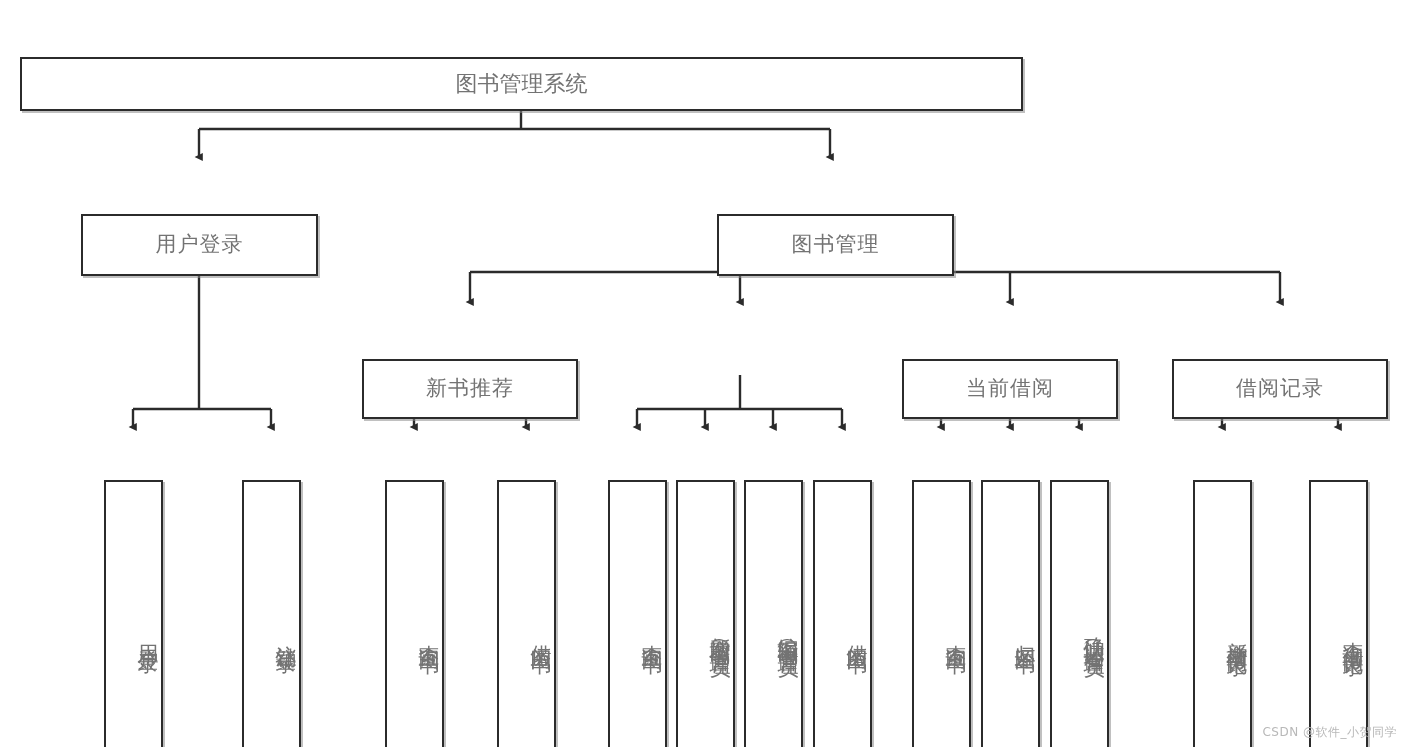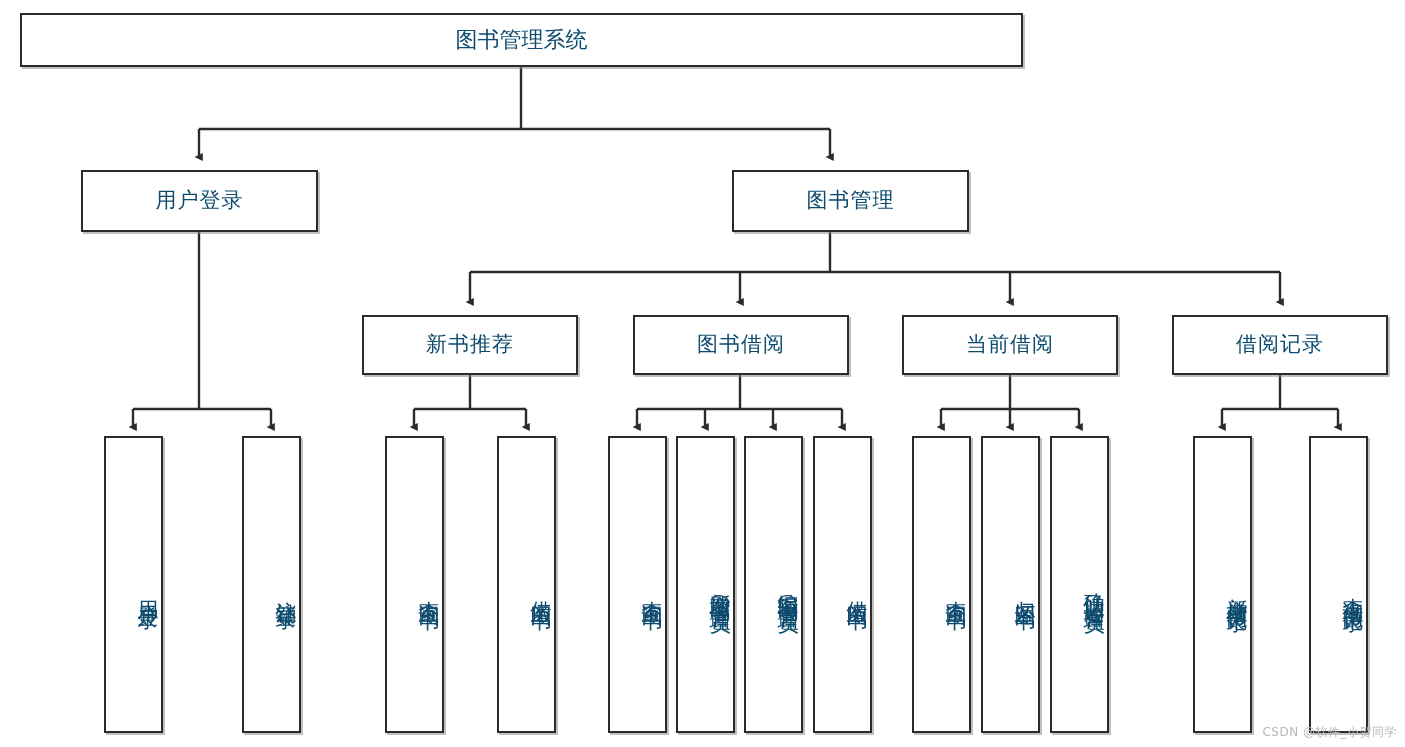--- a/index.html
+++ b/index.html
@@ -27,22 +27,23 @@
     pointer-events: none;
   }
   .node {
     position: absolute;
     box-sizing: border-box;
     border: 2.5px solid #2b2b2b;
     background: #ffffff;
     display: flex;
     align-items: center;
     justify-content: center;
-    color: #0c4a6e;
+    color: #737373;
     box-shadow: 2px 2px 0 rgba(140,140,140,0.55);
+    margin-top: 44px;
   }
   .node.horiz {
     font-size: 21px;
     letter-spacing: 1px;
     line-height: 1.2;
   }
   .node.root {
     font-size: 22px;
   }
   .node.vert {
@@ -123,24 +124,23 @@
       <path d="M1280,375 L1280,409"></path>
       <path d="M1222,409 L1338,409"></path>
       <path d="M1222,409 L1222,427" marker-end="url(#arrow)"></path>
       <path d="M1338,409 L1338,427" marker-end="url(#arrow)"></path>
     </g>
   </svg>
 
   <div class="node root" style="left:20px; top:13px; width:1003px; height:54px;">图书管理系统</div>
 
   <div class="node horiz" style="left:81px; top:170px; width:237px; height:62px;">用户登录</div>
-  <div class="node horiz" style="left:732px; top:170px; width:237px; height:62px;">图书管理</div>
+  <div class="node horiz" style="left:717px; top:170px; width:237px; height:62px;">图书管理</div>
 
   <div class="node horiz" style="left:362px; top:315px; width:216px; height:60px;font-family:Liberation Serif, serif;">新书推荐</div>
-  <div class="node horiz" style="left:633px; top:315px; width:216px; height:60px;">图书借阅</div>
   <div class="node horiz" style="left:902px; top:315px; width:216px; height:60px;">当前借阅</div>
   <div class="node horiz" style="left:1172px; top:315px; width:216px; height:60px;">借阅记录</div>
 
   <div class="node vert" style="left:104px; top:436px; width:59px; height:297px;">
     <span class="vtext">用户登录</span>
   </div>
   <div class="node vert" style="left:242px; top:436px; width:59px; height:297px;">
     <span class="vtext">注销登录</span>
   </div>
 

